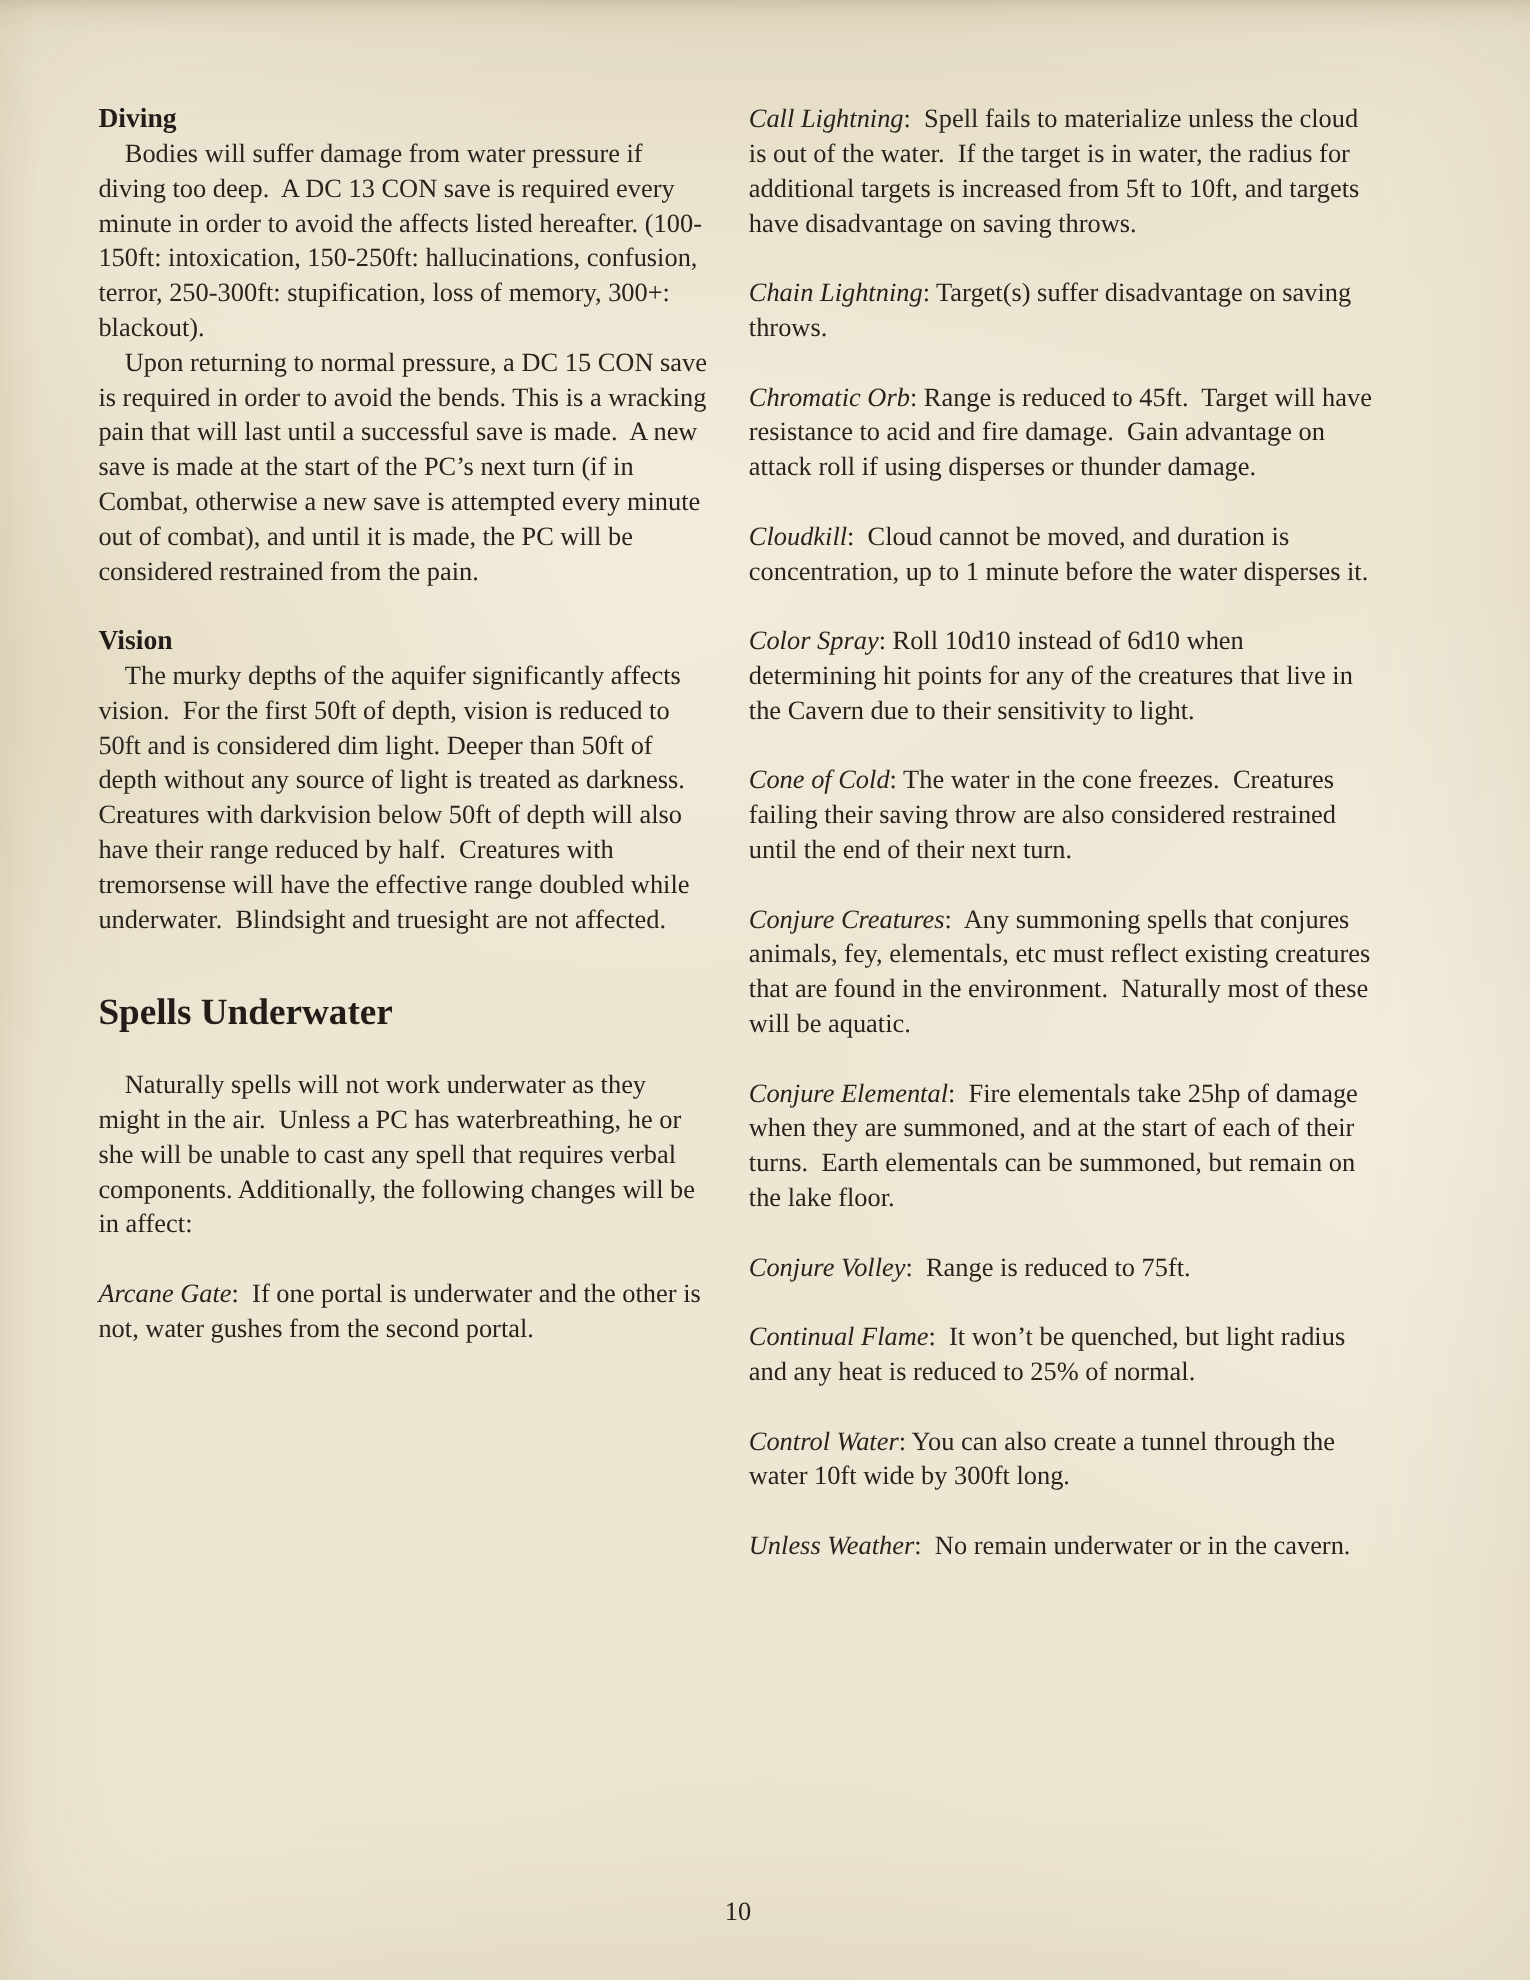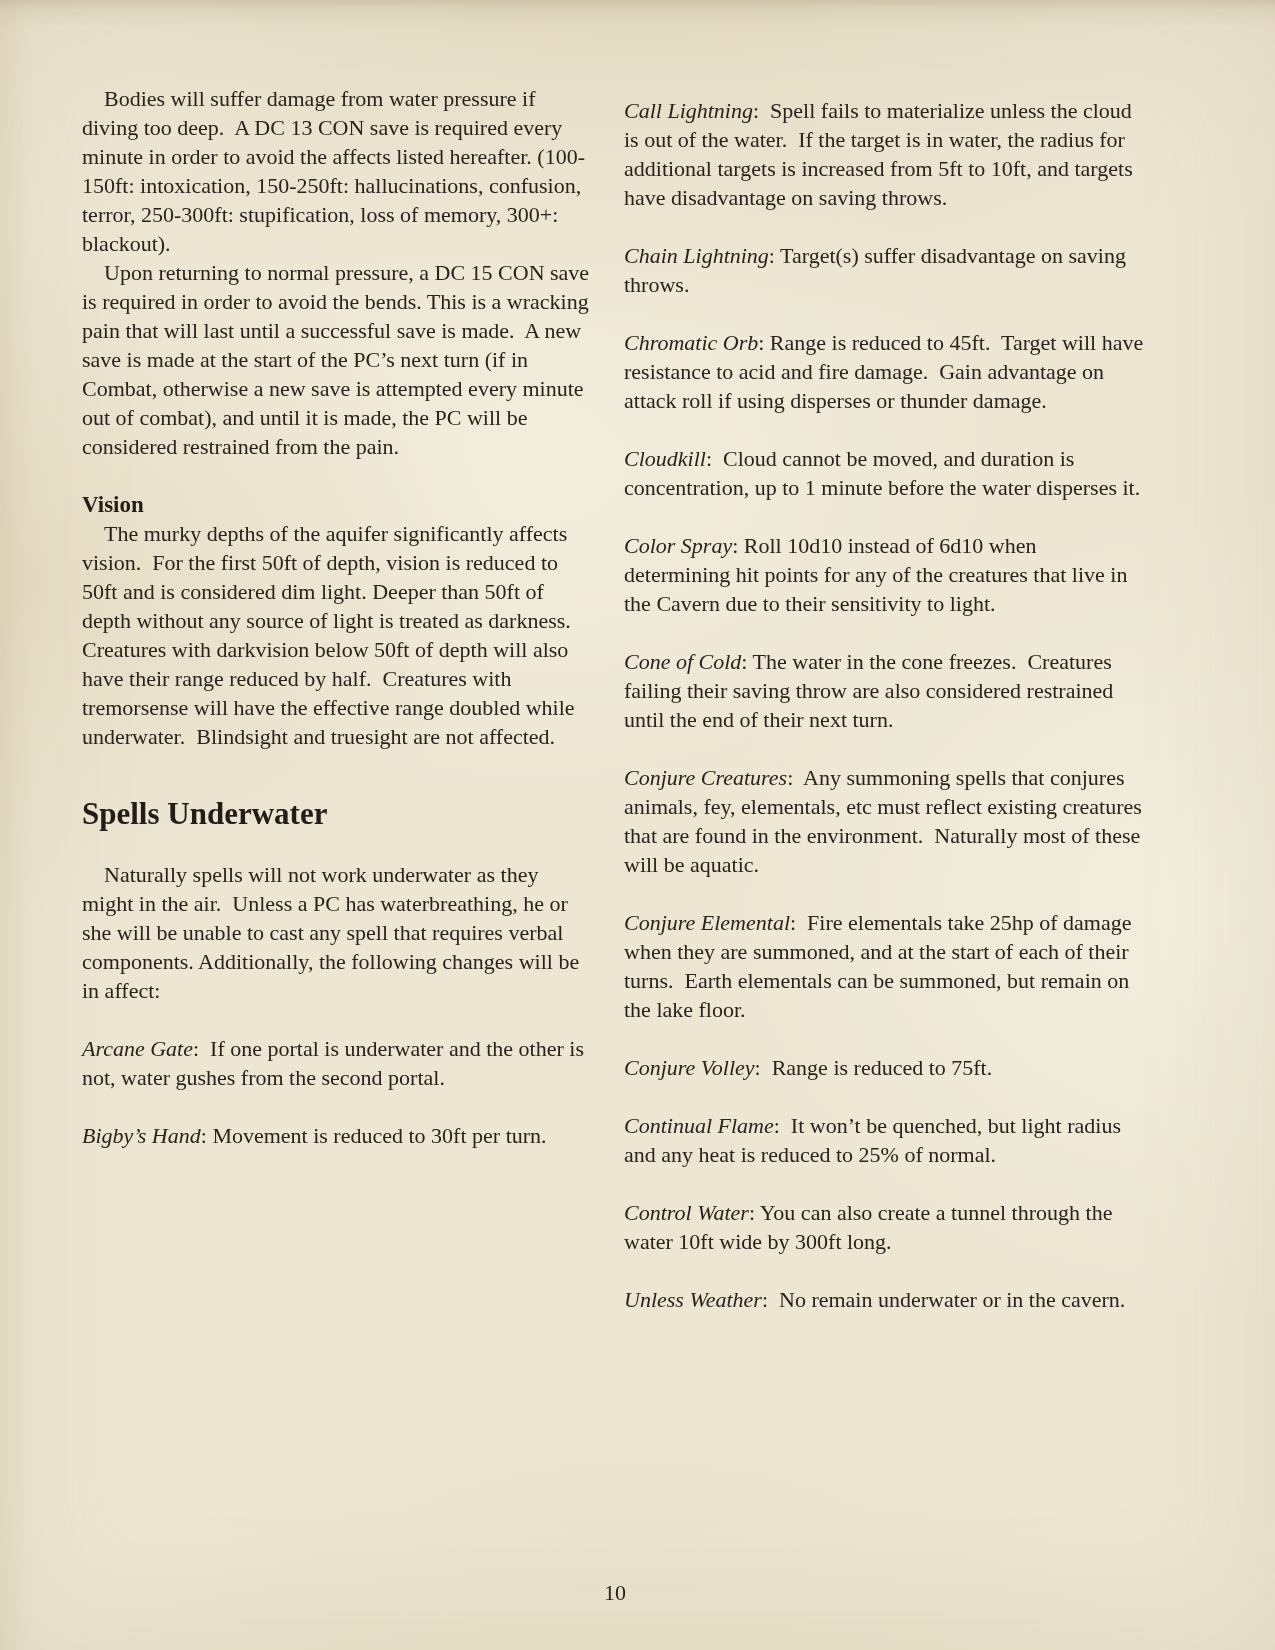--- a/index.html
+++ b/index.html
@@ -25,21 +25,21 @@
       radial-gradient(1000px 800px at 50% 112%, rgba(219,205,172,0.28), transparent 65%);
     box-shadow: inset 0 0 140px rgba(158,138,98,0.16);
   }
   .col {
     position: absolute;
     top: 84px;
     font-size: 22px;
     line-height: 29px;
   }
   .col-left  { left: 82px;  width: 508px; }
-  .col-right { left: 624px; width: 524px; margin-top: 12px; }
+  .col-right { left: 624px; width: 524px; }
   .col > :first-child { margin-top: 0; }
 
   h3 {
     font-size: 23px;
     line-height: 29px;
     font-weight: bold;
     margin: 29px 0 0 0;
     color: #221d18;
   }
   h2 {
@@ -68,29 +68,29 @@
     font-size: 22px;
     line-height: 29px;
   }
 </style>
 </head>
 <body>
 
 <div class="page">
 
   <div class="col col-left">
+    <h3>Diving</h3>
     <p class="body">Bodies will suffer damage from water pressure if diving too deep.  A DC 13 CON save is required every minute in order to avoid the affects listed hereafter. (100-150ft: intoxication, 150-250ft: hallucinations, confusion, terror, 250-300ft: stupification, loss of memory, 300+: blackout).</p>
     <p class="body">Upon returning to normal pressure, a DC 15 CON save is required in order to avoid the bends. This is a wracking pain that will last until a successful save is made.  A new save is made at the start of the PC’s next turn (if in Combat, otherwise a new save is attempted every minute out of combat), and until it is made, the PC will be considered restrained from the pain.</p>
     <h3>Vision</h3>
     <p class="body">The murky depths of the aquifer significantly affects vision.  For the first 50ft of depth, vision is reduced to 50ft and is considered dim light. Deeper than 50ft of depth without any source of light is treated as darkness.  Creatures with darkvision below 50ft of depth will also have their range reduced by half.  Creatures with tremorsense will have the effective range doubled while underwater.  Blindsight and truesight are not affected.</p>
     <h2>Spells Underwater</h2>
     <p class="body">Naturally spells will not work underwater as they might in the air.  Unless a PC has waterbreathing, he or she will be unable to cast any spell that requires verbal components. Additionally, the following changes will be in affect:</p>
 
     <p class="spell"><em class="spell-name">Arcane Gate</em><span>:  If one portal is underwater and the other is not, water gushes from the second portal.</span></p>
-    <p class="spell"><em class="spell-name">Bigby’s Hand</em><span>: Movement is reduced to 30ft per turn.</span></p>
   </div>
 
   <div class="col col-right">
     <p class="spell"><em class="spell-name">Call Lightning</em><span>:  Spell fails to materialize unless the cloud is out of the water.  If the target is in water, the radius for additional targets is increased from 5ft to 10ft, and targets have disadvantage on saving throws.</span></p>
     <p class="spell"><em class="spell-name">Chain Lightning</em><span>: Target(s) suffer disadvantage on saving throws.</span></p>
     <p class="spell"><em class="spell-name">Chromatic Orb</em><span>: Range is reduced to 45ft.  Target will have resistance to acid and fire damage.  Gain advantage on attack roll if using disperses or thunder damage.</span></p>
     <p class="spell"><em class="spell-name">Cloudkill</em><span>:  Cloud cannot be moved, and duration is concentration, up to 1 minute before the water disperses it.</span></p>
     <p class="spell"><em class="spell-name">Color Spray</em><span>: Roll 10d10 instead of 6d10 when determining hit points for any of the creatures that live in the Cavern due to their sensitivity to light.</span></p>
     <p class="spell"><em class="spell-name">Cone of Cold</em><span>: The water in the cone freezes.  Creatures failing their saving throw are also considered restrained until the end of their next turn.</span></p>
     <p class="spell"><em class="spell-name">Conjure Creatures</em><span>:  Any summoning spells that conjures animals, fey, elementals, etc must reflect existing creatures that are found in the environment.  Naturally most of these will be aquatic.</span></p>

